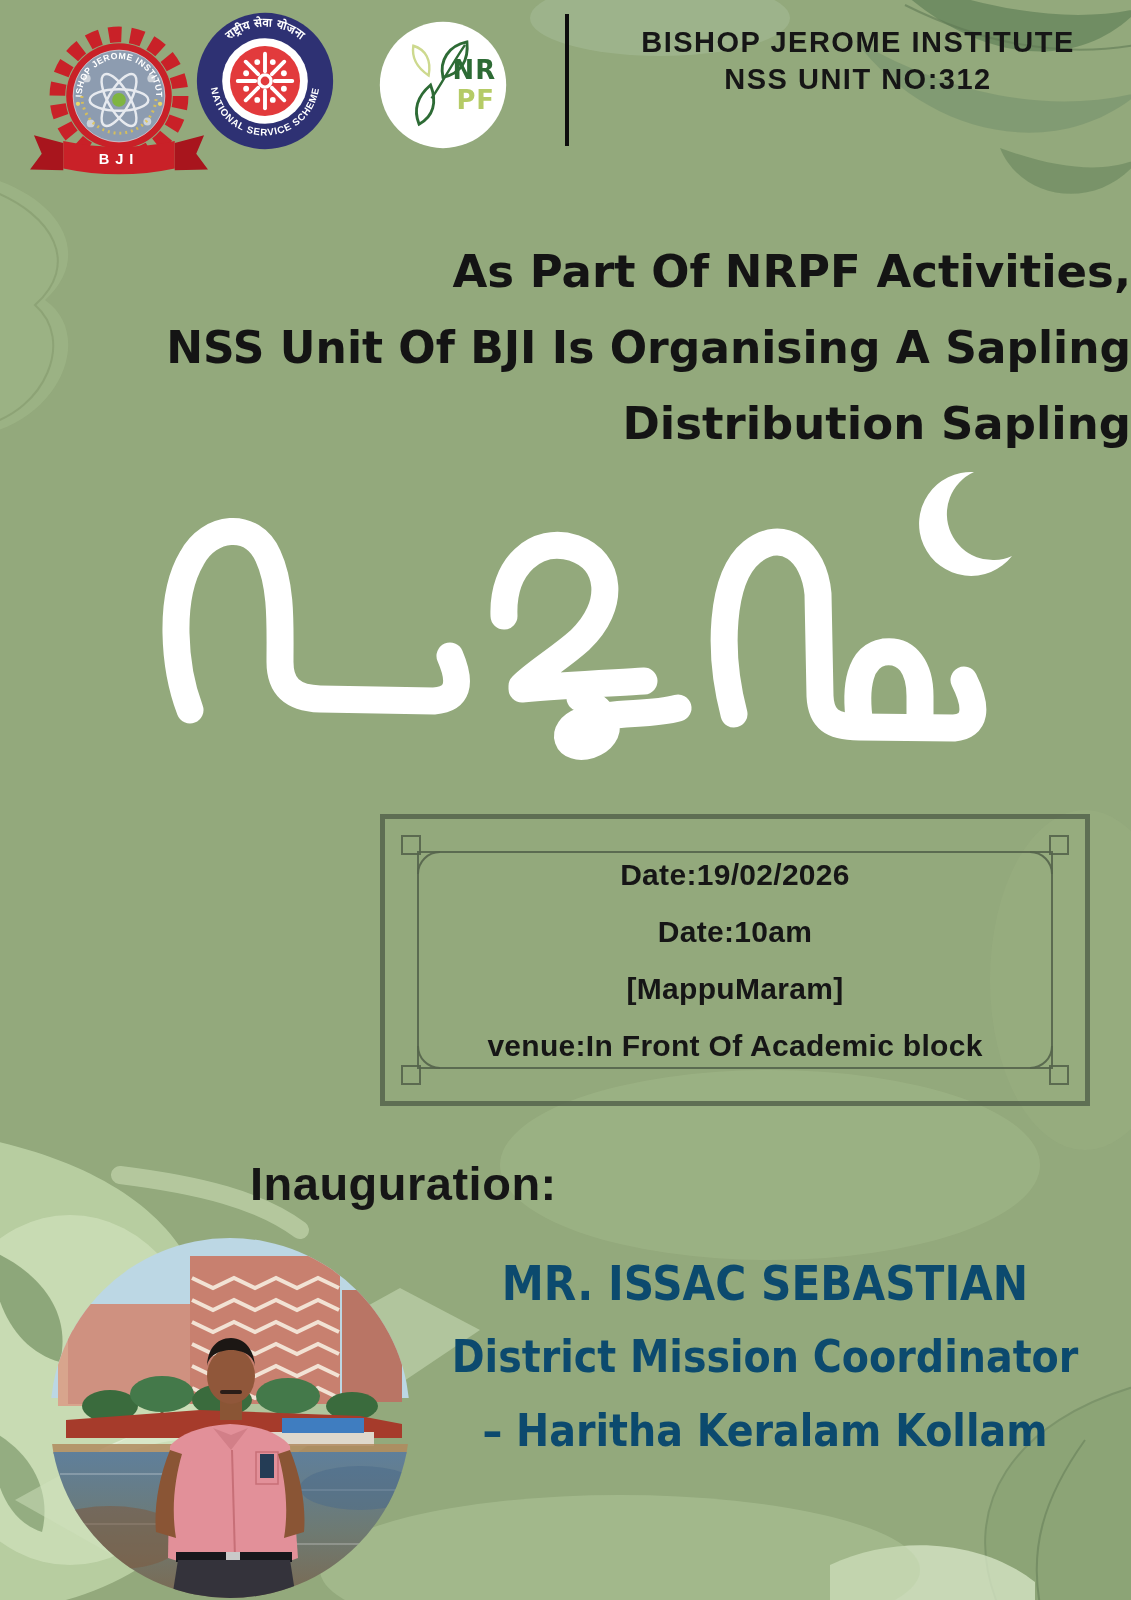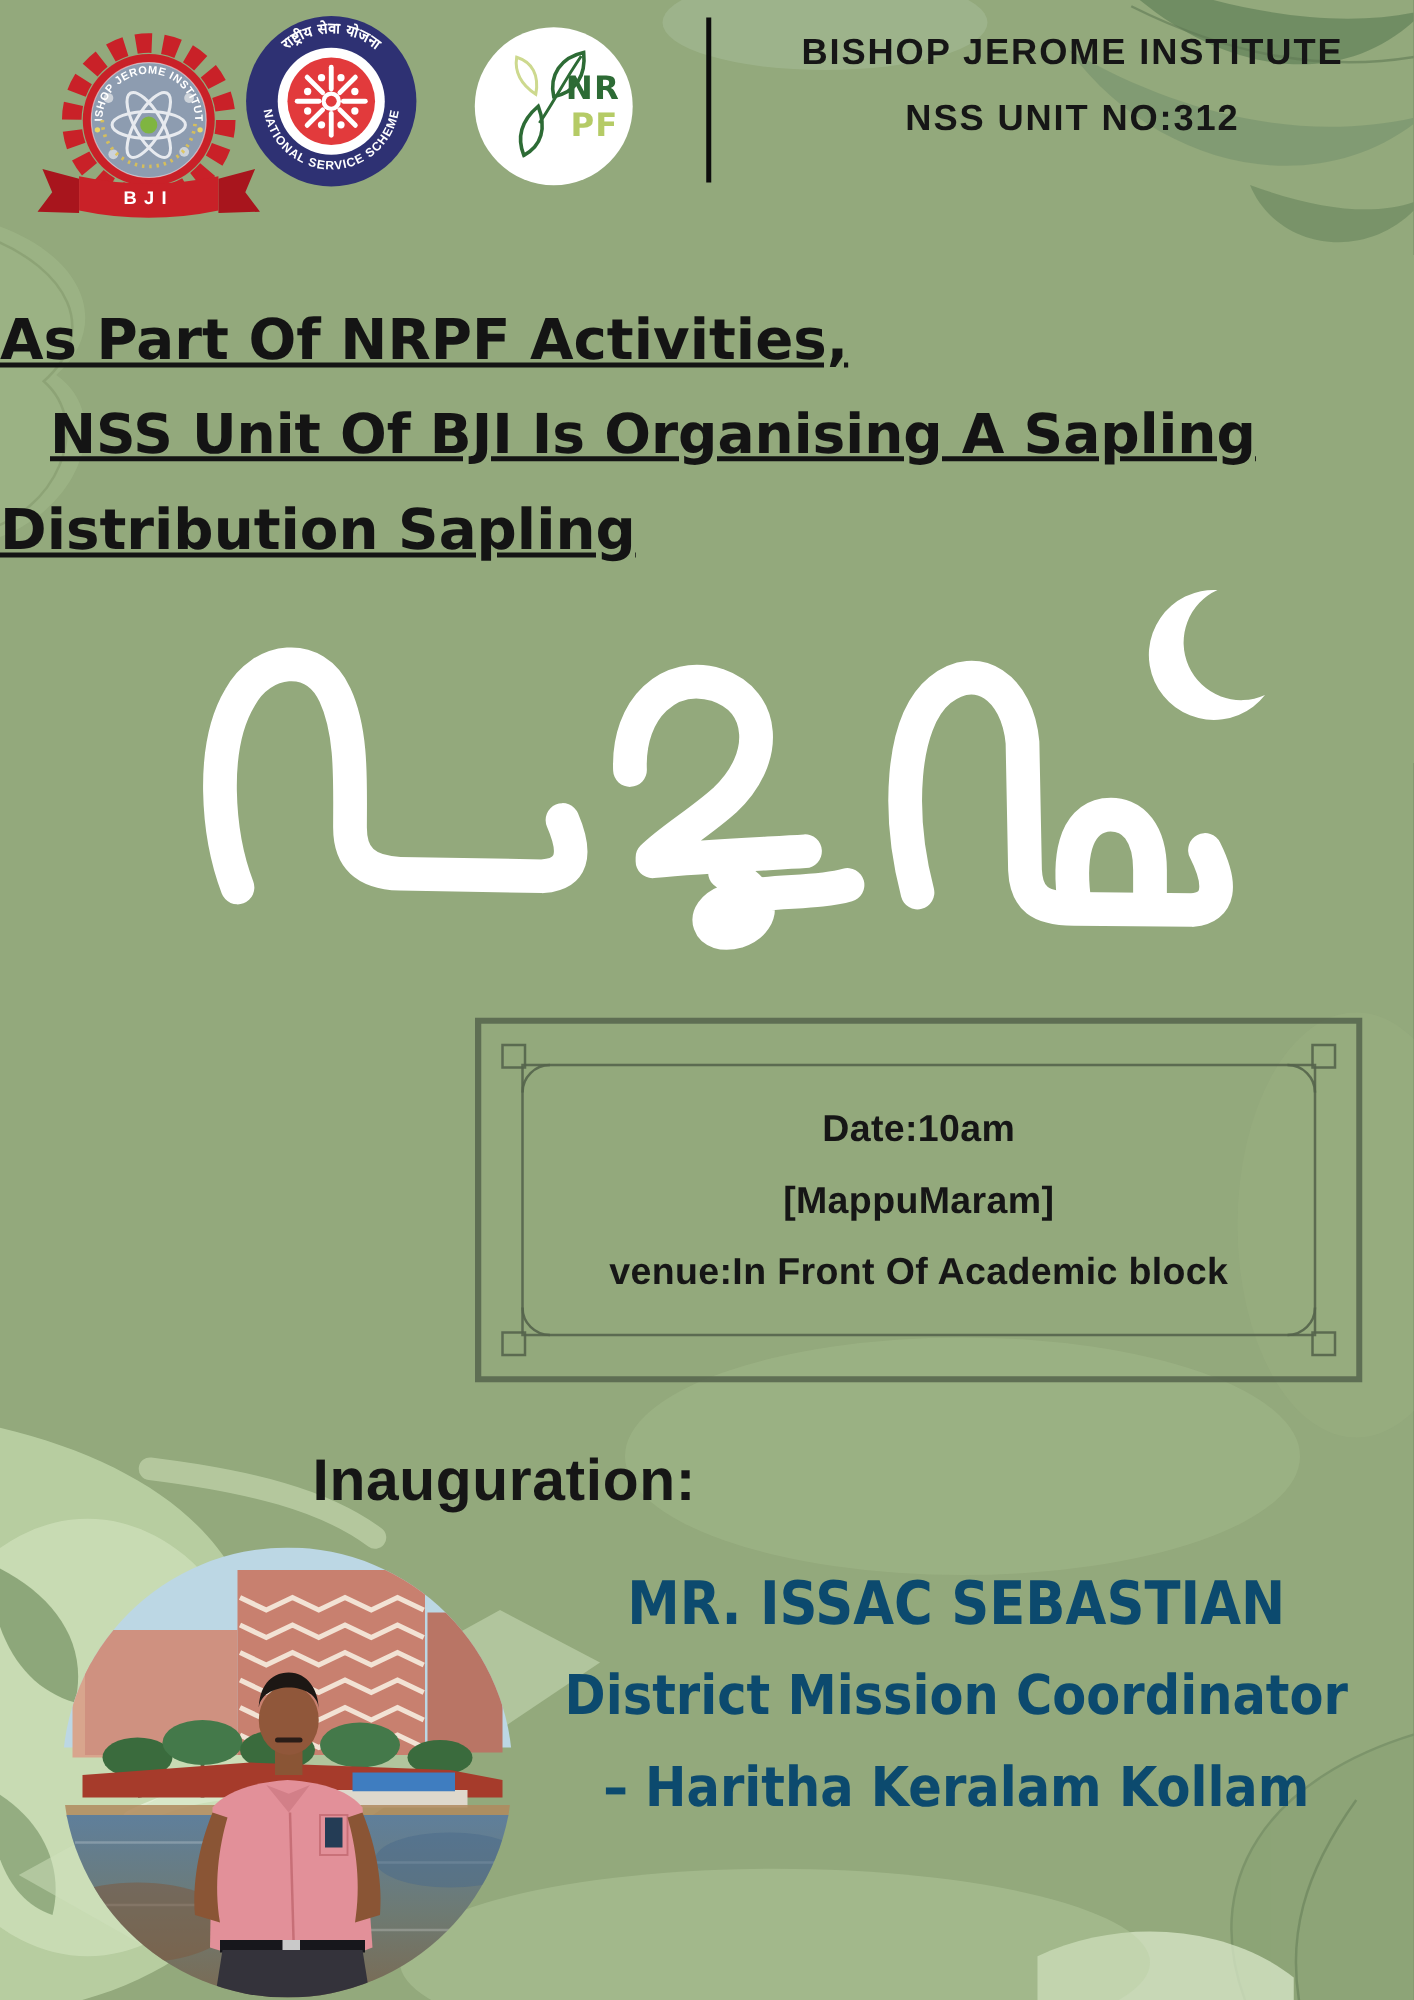--- a/index.html
+++ b/index.html
@@ -7,24 +7,24 @@
     position:relative;width:1131px;height:1600px;overflow:hidden;
     background:var(--bg,#93a97c);
     font-family:"Liberation Sans",sans-serif;color:var(--ink,#161616);
   }
   .abs{position:absolute;}
   .bg-art{left:0;top:0;width:1131px;height:1600px;pointer-events:none;}
   
   .divider{left:565px;top:14px;width:4px;height:132px;background:#0d0d0d;}
   .header-title{left:585px;top:26px;width:546px;text-align:center;}
   .header-title .l1{font-size:29px;font-weight:800;letter-spacing:1.5px;}
-  .header-title .l2{font-size:29px;font-weight:800;letter-spacing:1.5px;margin-top:20px;}
-  
-  .announcement{left:0;top:234px;width:1131px;text-align:left;
-    font-family:"DejaVu Sans",sans-serif;font-weight:800;color:#141414;text-decoration:underline;}
+  .header-title .l2{font-size:29px;font-weight:800;letter-spacing:1.5px;margin-top:4px;}
+  
+  .announcement{left:0;top:234px;width:1131px;text-align:right;
+    font-family:"DejaVu Sans",sans-serif;font-weight:800;color:#141414;}
   .announcement div{line-height:76px;}
   .announcement .a1{font-size:45px;}
   .announcement .a2{font-size:44px;padding-left:40px;}
   .announcement .a3{font-size:45px;}
   
   .details-box{left:380px;top:814px;width:710px;height:292px;}
   .details-text{left:380px;top:814px;width:710px;height:292px;display:flex;flex-direction:column;
     align-items:center;justify-content:center;text-align:center;}
   .details-text div{font-size:30px;font-weight:800;line-height:57px;letter-spacing:.3px;}
   
@@ -194,20 +194,21 @@
         <rect x="670" y="22" width="18" height="18"></rect>
       <rect x="22" y="252" width="18" height="18"></rect>
         <rect x="670" y="252" width="18" height="18"></rect>
       <path d="M 60 38 A 22 22 0 0 0 38 60"></path>
         <path d="M 650 38 A 22 22 0 0 1 672 60"></path>
       <path d="M 38 232 A 22 22 0 0 0 60 254"></path>
         <path d="M 672 232 A 22 22 0 0 1 650 254"></path>
     </g>
   </svg>
   <div class="abs details-text">
+    <div>Date:19/02/2026</div>
     <div>Date:10am</div>
     <div>[MappuMaram]</div>
     <div>venue:In Front Of Academic block</div>
   </div>
 
   <div class="abs inauguration-label">Inauguration:</div>
 
   <svg class="abs" style="left:50px;top:1238px" width="360" height="360" viewBox="0 0 360 360">
     <defs>
       <clipPath id="photoClip">

